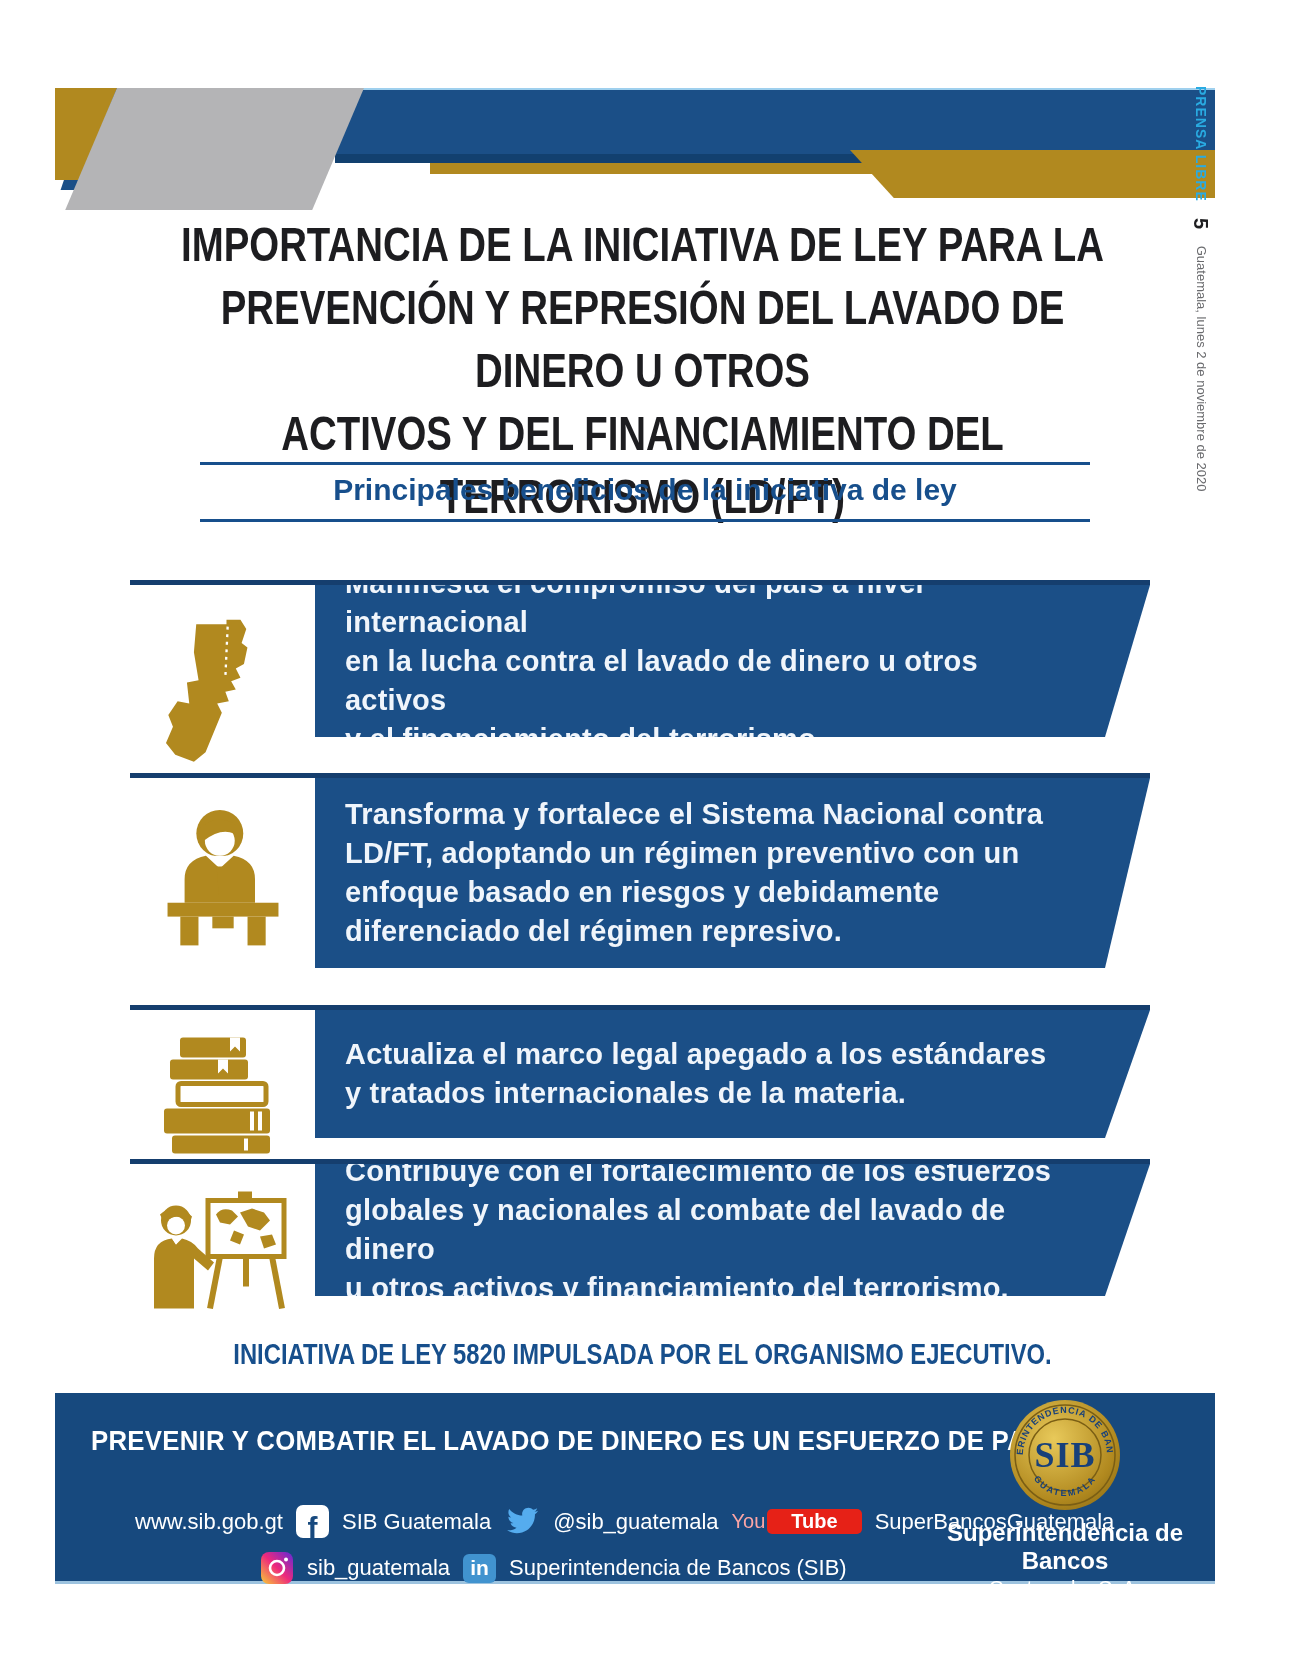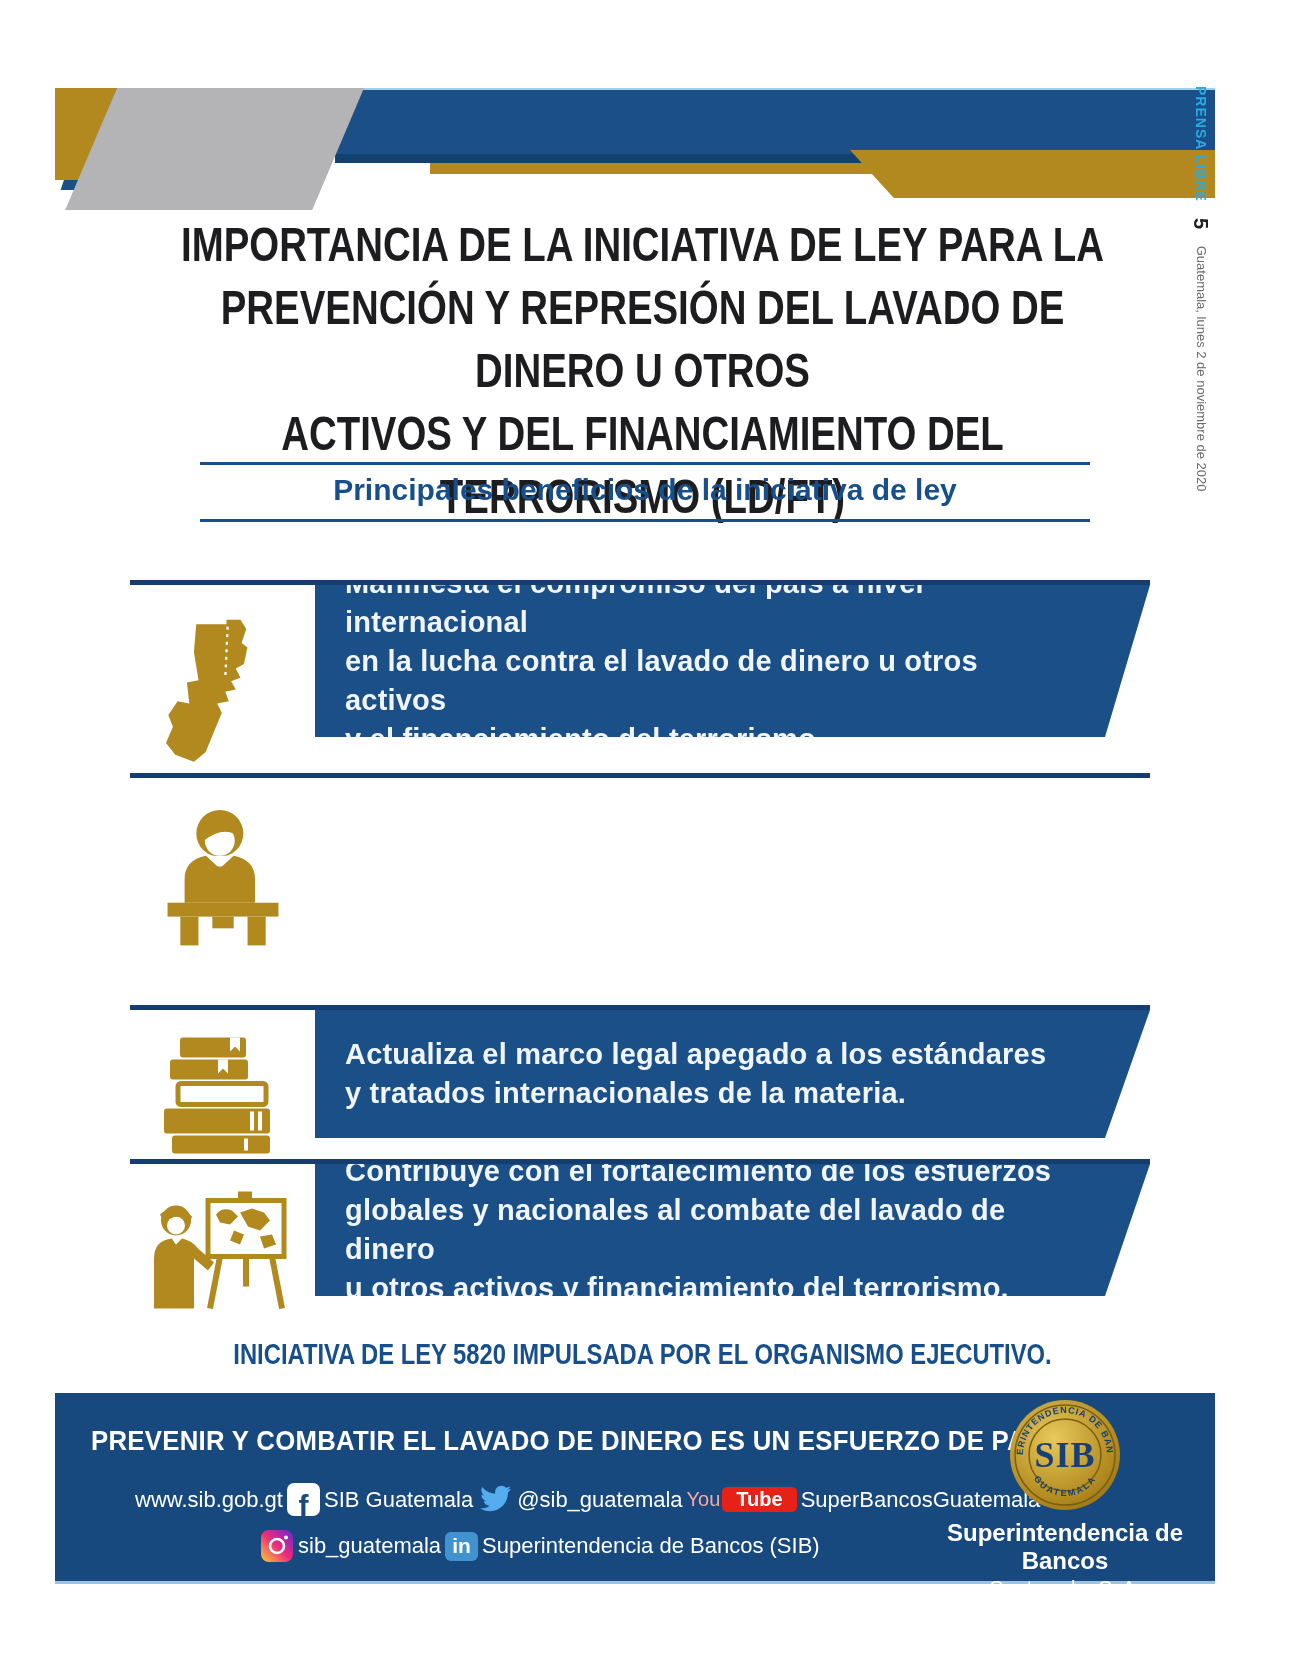--- a/index.html
+++ b/index.html
@@ -51,32 +51,32 @@
 
   
   .note{left:25px;top:1338px;width:1235px;text-align:center;color:#174F8C;
         font-weight:bold;font-size:29px;transform:scaleX(0.82);transform-origin:center;}
 
   
   .footer{left:55px;top:1393px;width:1160px;height:188px;background:#17497E;
           border-bottom:3px solid #9DC3DF;box-sizing:content-box;}
   .tagline{position:absolute;left:36px;top:32px;color:#FFFFFF;font-weight:bold;font-size:28px;
            letter-spacing:0.3px;transform:scaleX(0.92);transform-origin:left;}
-  .social-row{position:absolute;display:flex;align-items:center;gap:4px;color:#FFFFFF;font-size:22px;}
+  .social-row{position:absolute;display:flex;align-items:center;gap:13px;color:#FFFFFF;font-size:22px;margin-top:22px;}
   .social-row1{left:80px;top:90px;}
   .social-row2{left:205px;top:136px;}
   .fb-badge{width:33px;height:33px;background:#FFFFFF;border-radius:7px;display:flex;
             justify-content:center;align-items:flex-end;overflow:hidden;}
   .fb-badge span{color:#17497E;font-weight:bold;font-size:30px;line-height:30px;margin-bottom:-5px;}
   .in-badge{width:33px;height:29px;background:#4193CF;border-radius:6px;display:flex;
             justify-content:center;align-items:center;}
   .in-badge span{color:#fff;font-weight:bold;font-size:21px;}
   .yt-logo{display:flex;align-items:center;gap:2px;}
   .yt-you{color:#fca5a5;font-weight:normal;font-size:20px;}
-  .yt-tube{color:#fff;font-weight:bold;font-size:20px;background:#E62117;border-radius:5px;padding:1px 14px;}
+  .yt-tube{color:#fff;font-weight:bold;font-size:20px;background:#E62117;border-radius:5px;padding:1px 24px;}
   .org-col{position:absolute;right:20px;top:6px;width:260px;text-align:center;color:#FFFFFF;}
   .org-name{font-weight:bold;font-size:24px;margin-top:4px;}
   .org-loc{font-size:20px;margin-top:2px;}
 </style>
 </head>
 <body>
 
 <div class="abs gold-left"></div>
 <div class="abs blue-stripe"></div>
 <div class="abs gray-par"></div>
@@ -122,20 +122,26 @@
       <circle cx="57" cy="34" r="14" fill="#FFFFFF"></circle>
       <path fill="#B1891F" d="M36 24 Q57 4 78 24 L78 32 Q62 18 42 34 Z"></path>
       <path fill="#B1891F" d="M24 92 L24 70 Q24 52 44 48 L57 60 L70 48 Q90 52 90 70 L90 92 Z"></path>
       <path fill="#FFFFFF" d="M50 48 L57 58 L64 48 Z"></path>
       <path fill="#B1891F" d="M54 58 L60 58 L60 80 L56 84 Z"></path>
       <rect x="8" y="92" width="104" height="13" fill="#B1891F"></rect>
       <rect x="20" y="105" width="17" height="27" fill="#B1891F"></rect>
       <rect x="83" y="105" width="17" height="27" fill="#B1891F"></rect>
       <rect x="50" y="105" width="20" height="11" fill="#B1891F"></rect>
     </svg>
+  </div>
+  <div class="row-box">
+    <p>Transforma y fortalece el Sistema Nacional contra
+LD/FT, adoptando un régimen preventivo con un
+enfoque basado en riesgos y debidamente
+diferenciado del régimen represivo.</p>
   </div>
 </div>
 
 <div class="row" style="top:1010px;height:128px;">
   <div class="row-topline"></div>
   <div class="icon-cell">
     <svg width="130" height="140" viewBox="0 0 130 125" style="margin-top:14px;">
       <rect x="22" y="6" width="66" height="20" rx="3" fill="#B1891F"></rect>
       <path fill="#FFFFFF" d="M72 6 L72 20 L77 15 L82 20 L82 6 Z"></path>
       <rect x="12" y="28" width="78" height="20" rx="3" fill="#B1891F"></rect>

